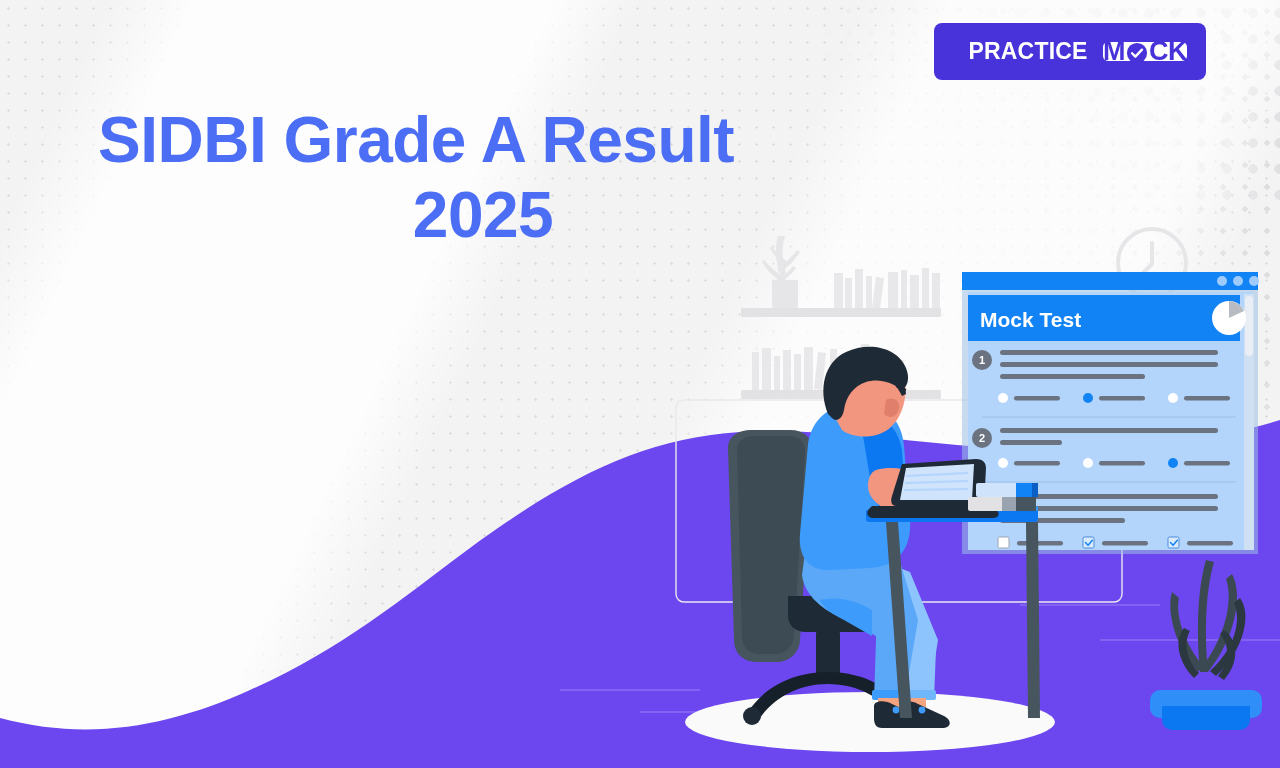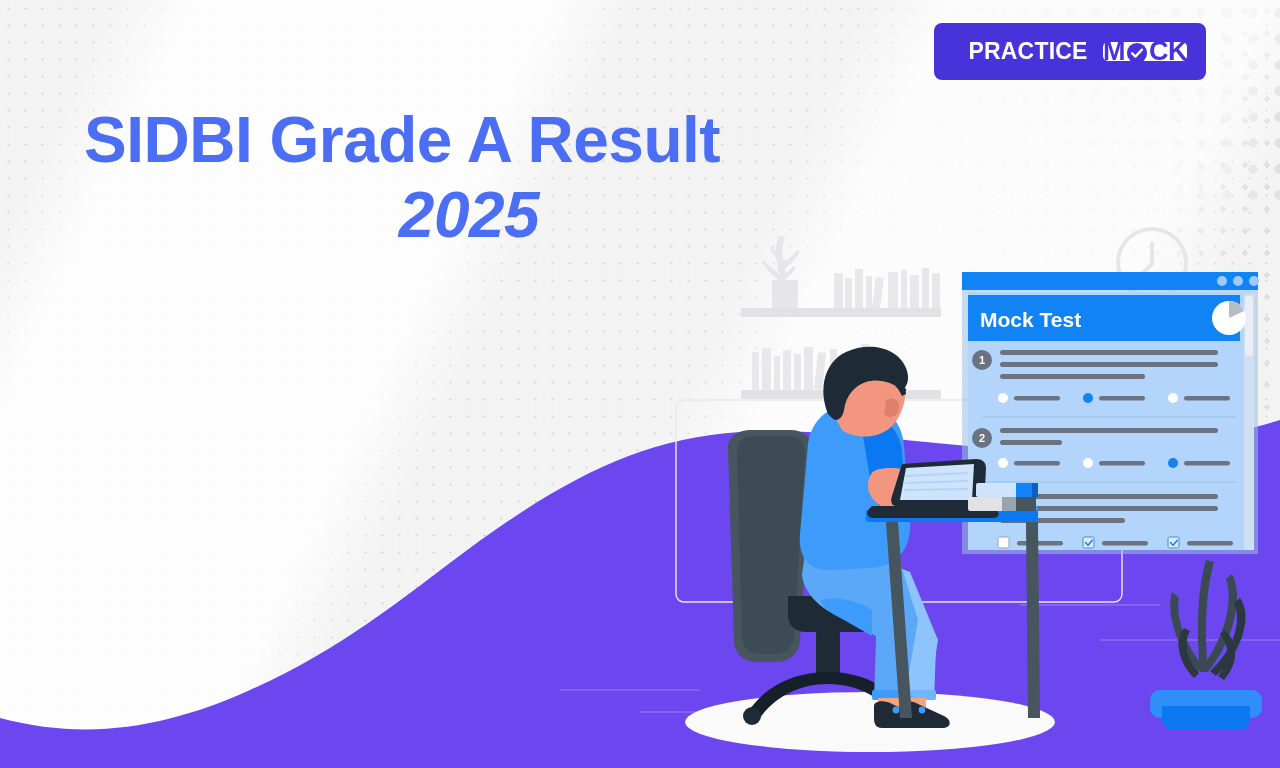--- a/index.html
+++ b/index.html
@@ -63,26 +63,26 @@
     display:flex;align-items:center;justify-content:center;gap:0px;
   }
   .logo-right .mk{
     color:#4733d9;font-size:27px;font-weight:800;letter-spacing:-.5px;
     display:flex;align-items:center;
   }
   .ocheck{display:inline-block;width:22px;height:22px;margin:0 1px;position:relative;top:1px;}
 
   
   .headline{
-    position:absolute;left:84px;top:103px;width:770px;
+    position:absolute;left:98px;top:103px;width:770px;
     color:#4c6ef5;font-size:64px;font-weight:800;line-height:1.17;
     letter-spacing:-.5px;
   }
   .headline .l1{display:block;}
-  .headline .l2{display:block;text-align:center;font-style:italic;}
+  .headline .l2{display:block;text-align:center;}
 
   
   .illus{position:absolute;left:0;top:0;width:1280px;height:768px;}
 
   svg{display:block;}
 </style>
 </head>
 <body>
 
 <div id="stage">

